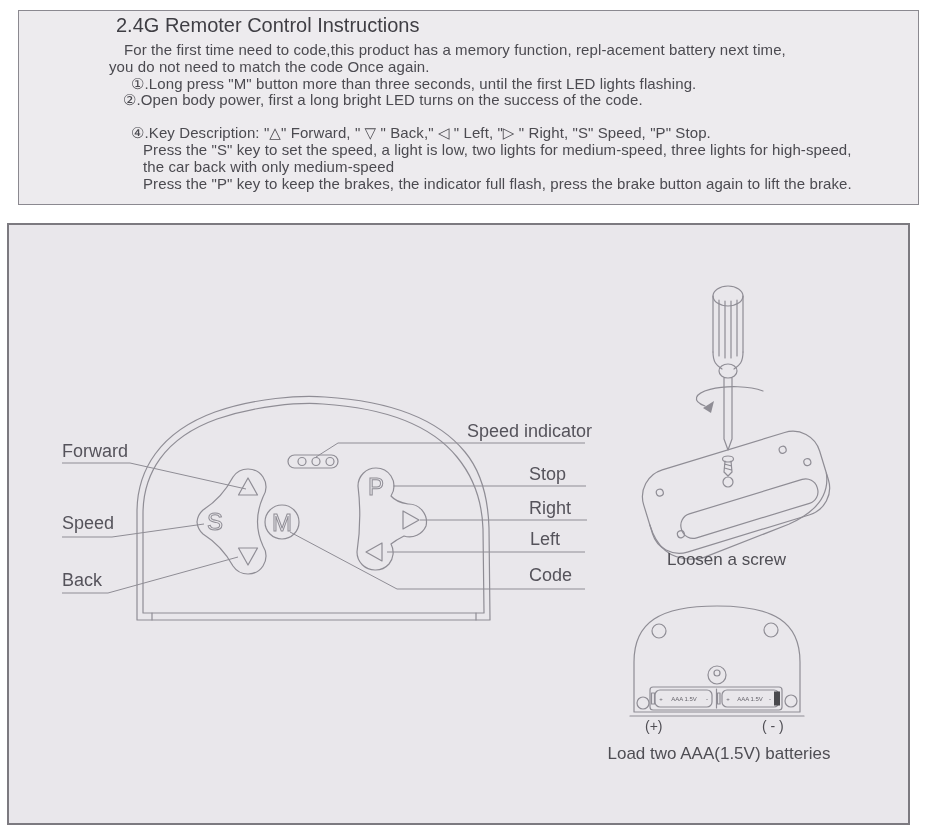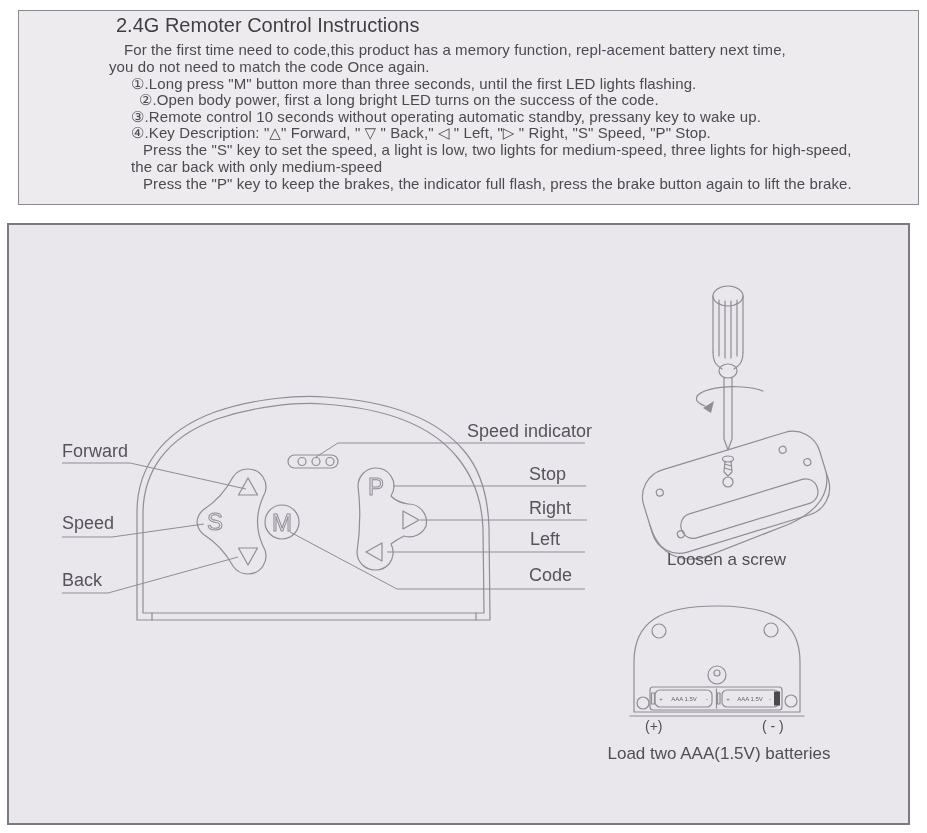--- a/index.html
+++ b/index.html
@@ -24,25 +24,24 @@
 
 <div class="page">
 
   <div class="panel">
     <div class="title-row">
       <span>2.4G Remoter Control Instructions</span>
     </div>
     <div class="tline" style="left:105px;top:30px">For the first time need to code,this product has a memory function, repl-acement battery next time,</div>
     <div class="tline" style="left:90px;top:47px">you do not need to match the code Once again.</div>
     <div class="tline" style="left:112px;top:64px">①.Long press "M" button more than three seconds, until the first LED lights flashing.</div>
-    <div class="tline" style="left:120px;top:80px">②.Open body power, first a long bright LED turns on the success of the code.</div>
-    <div class="tline" style="left:112px;top:97px">③.Remote control 10 seconds without operating automatic standby, pressany key to wake up.</div>
+    <div class="tline" style="left:104px;top:80px">②.Open body power, first a long bright LED turns on the success of the code.</div>
     <div class="tline" style="left:112px;top:113px">④.Key Description: "△" Forward, " ▽ " Back," ◁ " Left, "▷ " Right, "S" Speed, "P" Stop.</div>
     <div class="tline" style="left:124px;top:130px">Press the "S" key to set the speed, a light is low, two lights for medium-speed, three lights for high-speed,</div>
-    <div class="tline" style="left:112px;top:147px">the car back with only medium-speed</div>
+    <div class="tline" style="left:124px;top:147px">the car back with only medium-speed</div>
     <div class="tline" style="left:124px;top:164px">Press the "P" key to keep the brakes, the indicator full flash, press the brake button again to lift the brake.</div>
   </div>
 
   <svg width="927" height="833" viewBox="0 0 927 833" style="position:absolute;left:0;top:0">
 
     <rect x="8" y="224" width="901" height="600" fill="#e9e7eb" stroke="#7c7a80" stroke-width="2"></rect>
 
     <g>
       <path class="art" d="M 137,620 L 137,512 C 137,470 160,432 215,412 C 255,398 300,395 325,397 C 390,401 438,419 465,452 C 480,470 488,495 489,528 L 490,620 Z"></path>
       <path class="art" d="M 143,613 L 143,514 C 143,474 164,438 217,419 C 255,406 299,402 323,404 C 385,408 431,425 457,457 C 471,474 482,497 483,529 L 484,613 Z"></path>

